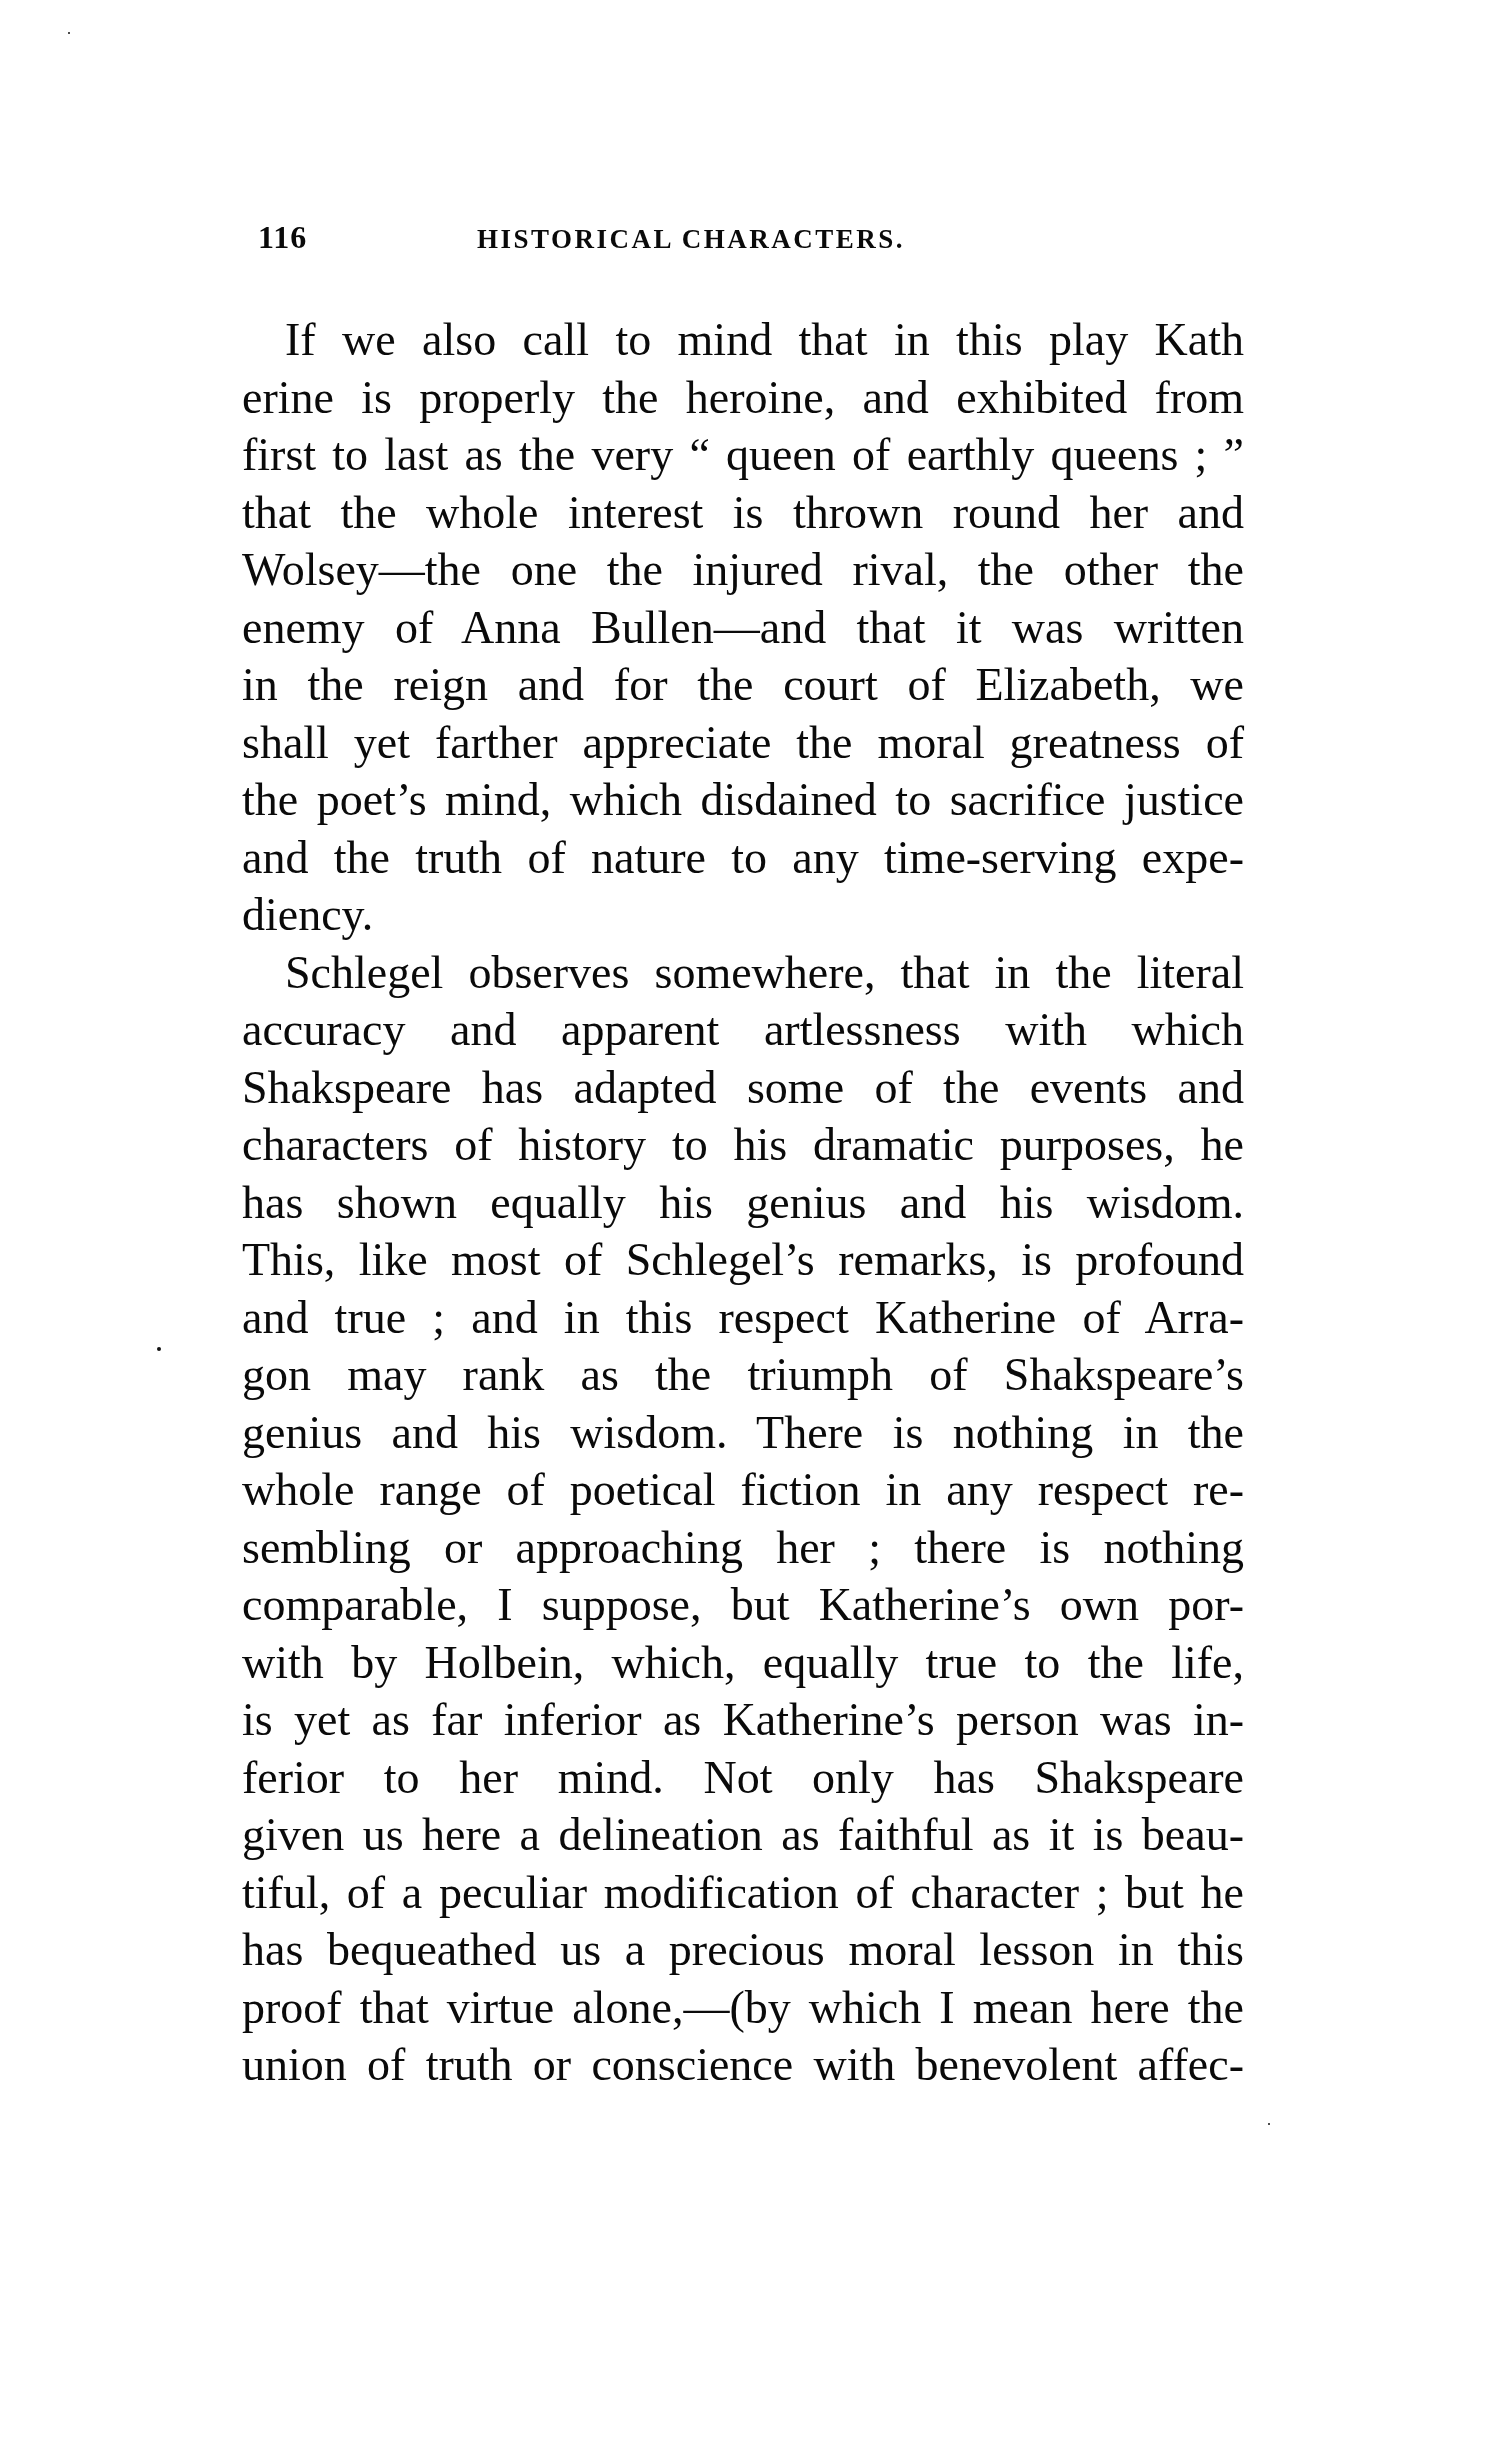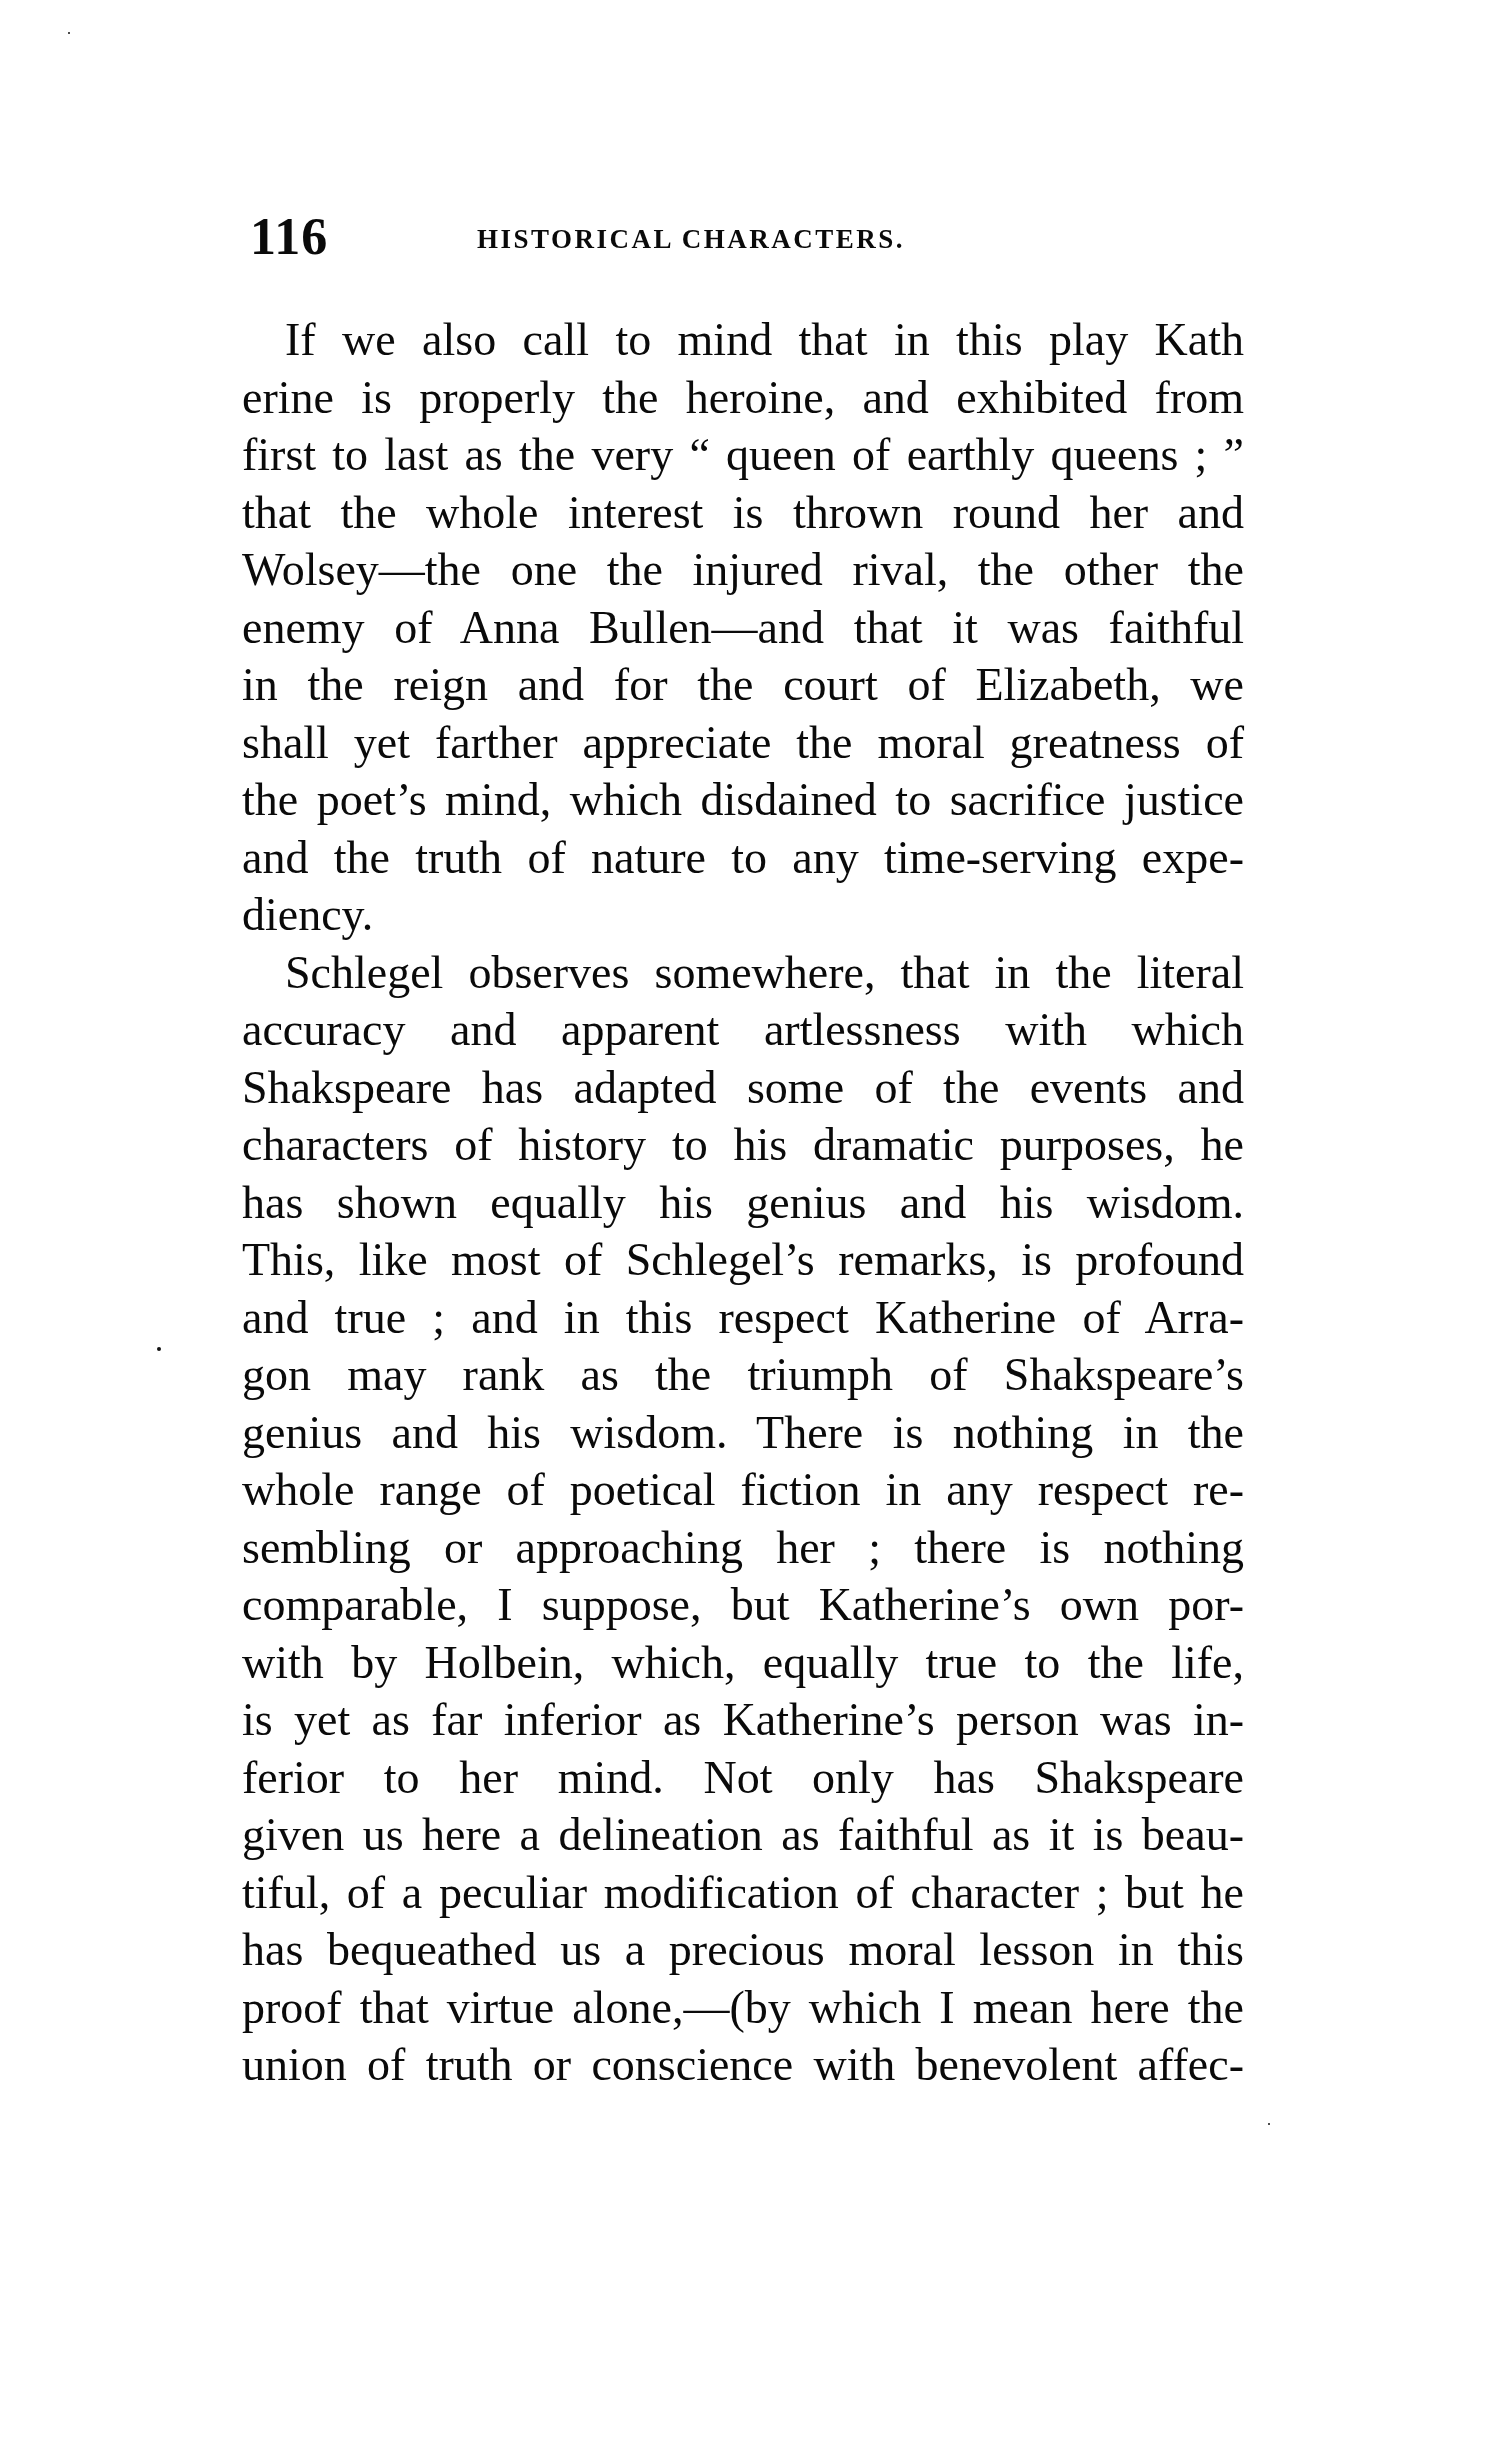--- a/index.html
+++ b/index.html
@@ -26,23 +26,23 @@
       position: absolute;
       left: 242px;
       top: 212px;
       width: 1000px;
       height: 50px;
       font-family: "Liberation Serif", "DejaVu Serif", serif;
       font-weight: bold;
     }
     .page-number {
       position: absolute;
-      left: 8px;
+      left: 16px;
       top: 0;
-      font-size: 52px;
+      font-size: 32px;
       line-height: 50px;
       letter-spacing: 1px;
     }
     .running-title {
       position: absolute;
       left: 235px;
       top: 2px;
       font-size: 27px;
       line-height: 50px;
       letter-spacing: 2.5px;
@@ -87,21 +87,21 @@
     <span class="page-number">116</span>
     <span class="running-title">HISTORICAL CHARACTERS.</span>
   </div>
 
   <div class="text-block">
     <span class="line indent">If we also call to mind that in this play Kath</span>
     <span class="line">erine is properly the heroine, and exhibited from</span>
     <span class="line">first to last as the very “ queen of earthly queens ; ”</span>
     <span class="line">that the whole interest is thrown round her and</span>
     <span class="line">Wolsey—the one the injured rival, the other the</span>
-    <span class="line">enemy of Anna Bullen—and that it was faithful</span>
+    <span class="line">enemy of Anna Bullen—and that it was written</span>
     <span class="line">in the reign and for the court of Elizabeth, we</span>
     <span class="line">shall yet farther appreciate the moral greatness of</span>
     <span class="line">the poet’s mind, which disdained to sacrifice justice</span>
     <span class="line">and the truth of nature to any time-serving expe-</span>
     <span class="line last">diency.</span>
     <span class="line indent">Schlegel observes somewhere, that in the literal</span>
     <span class="line">accuracy and apparent artlessness with which</span>
     <span class="line">Shakspeare has adapted some of the events and</span>
     <span class="line">characters of history to his dramatic purposes, he</span>
     <span class="line">has shown equally his genius and his wisdom.</span>

